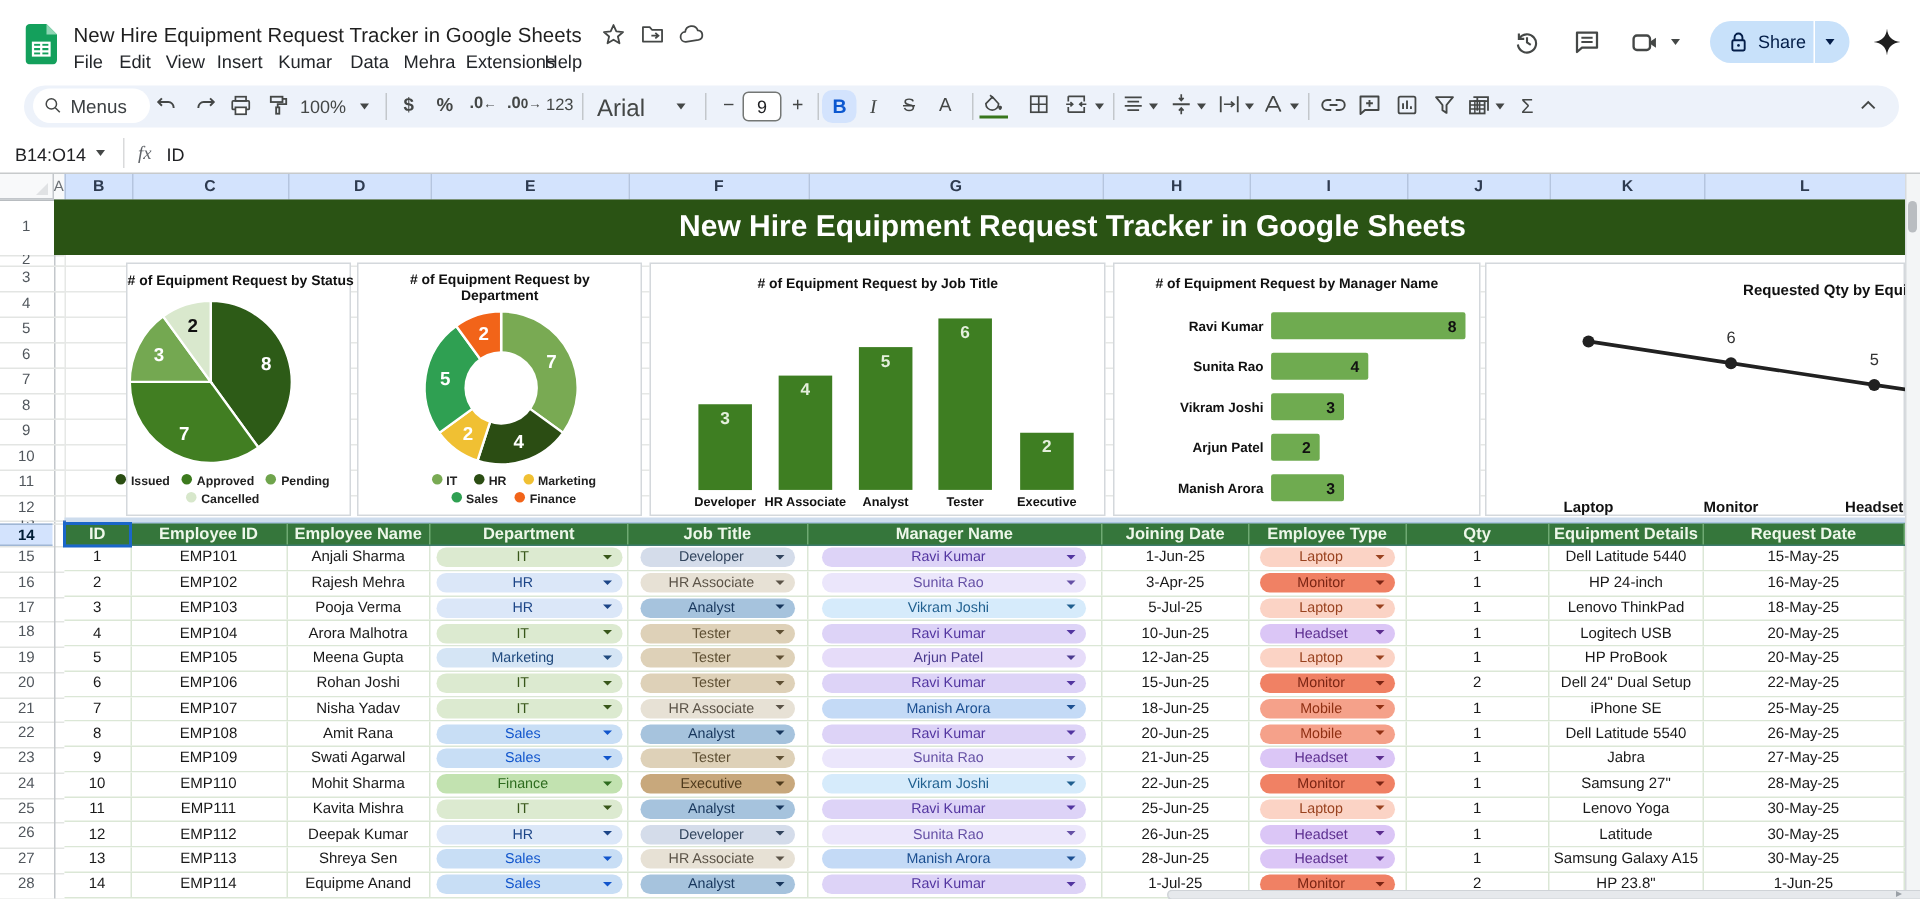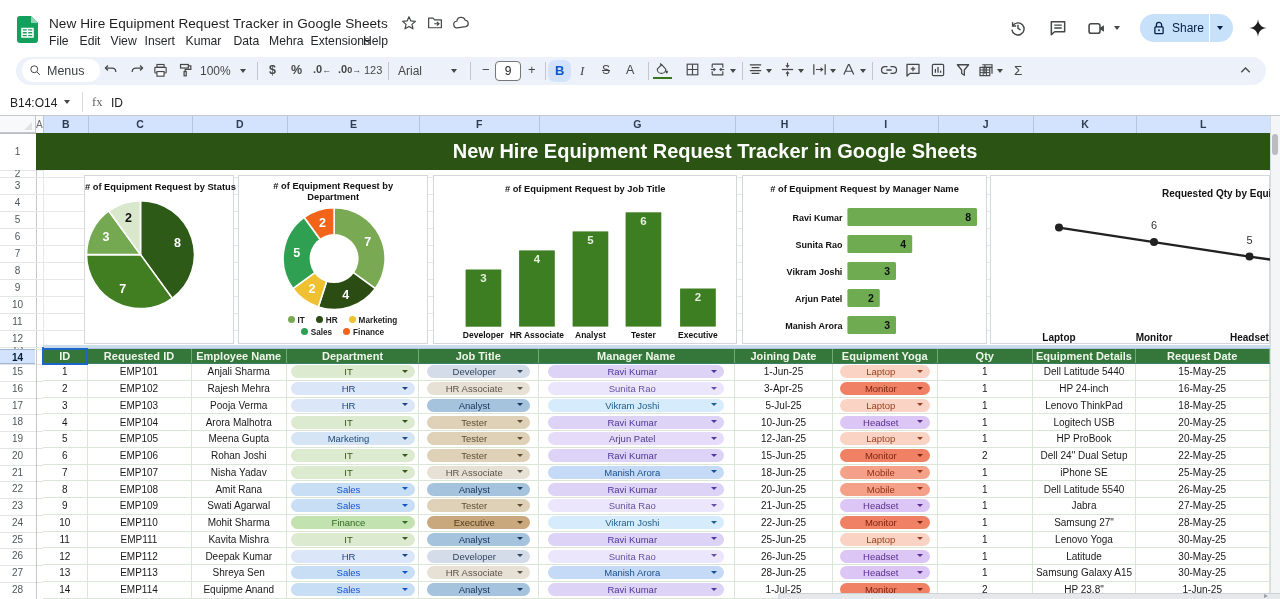--- a/index.html
+++ b/index.html
@@ -101,21 +101,21 @@
   </svg>
 <div class="tbtxt" style="left:200px;top:64px;font-size:12px;font-weight:400">100%</div>
 <div class="caret" style="left:240px;top:68.5px"></div>
 <div class="vline" style="left:257px;top:62px;height:18px"></div>
 <div class="tbtxt" style="left:269px;top:63px;font-size:12.5px">$</div>
 <div class="tbtxt" style="left:291px;top:63px;font-size:12.5px">%</div>
 <div class="tbtxt" style="left:313px;top:63px;font-size:11px">.0<span style="font-size:9px">←</span></div>
 <div class="tbtxt" style="left:338px;top:63px;font-size:11px">.0<span style="font-size:9px">0→</span></div>
 <div class="tbtxt" style="left:364px;top:64px;font-size:11px;font-weight:400">123</div>
 <div class="vline" style="left:388px;top:62px;height:18px"></div>
-<div class="tbtxt" style="left:398px;top:64px;font-size:12px;font-weight:400">Arial</div>
+<div class="tbtxt" style="left:398px;top:64px;font-size:16px;font-weight:400">Arial</div>
 <div class="caret" style="left:451px;top:68.5px"></div>
 <div class="vline" style="left:470px;top:62px;height:18px"></div>
 <div class="tbtxt" style="left:482px;top:62px;font-size:13px;font-weight:400">−</div>
 <div class="abs" style="left:495px;top:60.5px;width:26px;height:20px;background:#fff;border:1px solid #747775;border-radius:4px;text-align:center;line-height:19px;font-size:12px;color:#202124">9</div>
 <div class="tbtxt" style="left:528px;top:62px;font-size:13px;font-weight:400">+</div>
 <div class="vline" style="left:545px;top:62px;height:18px"></div>
 <div class="abs" style="left:548px;top:59.5px;width:23px;height:22px;background:#d3e3fd;border-radius:7px"></div>
 <div class="tbtxt" style="left:555px;top:63px;font-size:13px;font-weight:700;color:#0b57d0">B</div>
 <div class="tbtxt" style="left:580px;top:63px;font-size:13px;font-style:italic;font-family:'Liberation Serif',serif;font-weight:500">I</div>
 <div class="tbtxt" style="left:602px;top:63px;font-size:12px;font-weight:500;text-decoration:line-through">S</div>
@@ -176,21 +176,21 @@
     <path d="M4 12 h13 M4 15.5 h13 M8.3 8.5 v11 M12.6 8.5 v11" stroke-width="1.3"></path>
   </svg>
 <div class="caret" style="left:997px;top:68.5px"></div>
 <div class="tbtxt" style="left:1014px;top:62.5px;font-size:13.5px;font-weight:500">Σ</div>
 <svg class="abs" style="left:1237px;top:62px" width="17" height="17" viewBox="0 0 24 24" fill="none" stroke="#444746">
     <path d="M6 14.5 L12 8.5 L18 14.5" stroke-width="1.8"></path>
   </svg>
 <div class="abs" style="left:10px;top:96px;font-size:12px;color:#202124">B14:O14</div>
 <div class="caret" style="left:64px;top:100px;border-left-width:3px;border-right-width:3px"></div>
 <div class="vline" style="left:82px;top:92px;height:20px;background:#d9dadb"></div>
-<div class="abs" style="left:92px;top:95px;font-size:12.5px;color:#5f6368;font-family:'Liberation Serif',serif">fx</div>
+<div class="abs" style="left:92px;top:95px;font-size:12.5px;font-style:italic;color:#5f6368;font-family:'Liberation Serif',serif">fx</div>
 <div class="abs" style="left:111px;top:96px;font-size:12px;color:#202124">ID</div>
 <div class="abs" style="left:0;top:114.5px;width:1280px;height:1px;background:#c7cacb"></div>
 <div class="abs" style="left:0;top:115.5px;width:35.5px;height:17.5px;background:#f8f9fa;border-right:1px solid #c3c7cb;border-bottom:1px solid #c3c7cb"></div>
 <div class="abs" style="left:24px;top:122px;width:0;height:0;border-left:8px solid transparent;border-bottom:8px solid #e0e2e4"></div>
 <div class="colhdr" style="left:35.5px;width:7.5px;background:#f8f9fa;border-left:none;color:#6a6f74;font-weight:400;font-size:10px">A</div>
 <div class="colhdr" style="left:43px;width:44.5px">B</div>
 <div class="colhdr" style="left:87.5px;width:104.0px">C</div>
 <div class="colhdr" style="left:191.5px;width:95.5px">D</div>
 <div class="colhdr" style="left:287px;width:132px">E</div>
 <div class="colhdr" style="left:419px;width:119.5px">F</div>
@@ -307,20 +307,30 @@
     <svg class="abs" style="left:0;top:0" width="149" height="167" viewBox="0 0 149 167">
       <path d="M55.5,78.6 L55.50,24.60 A54.0,54.0 0 0 1 87.24,122.29 Z" fill="#2d5b17" stroke="#fff" stroke-width="1.6"></path>
       <path d="M55.5,78.6 L87.24,122.29 A54.0,54.0 0 0 1 1.50,78.60 Z" fill="#417e22" stroke="#fff" stroke-width="1.6"></path>
       <path d="M55.5,78.6 L1.50,78.60 A54.0,54.0 0 0 1 23.76,34.91 Z" fill="#74a851" stroke="#fff" stroke-width="1.6"></path>
       <path d="M55.5,78.6 L23.76,34.91 A54.0,54.0 0 0 1 55.50,24.60 Z" fill="#d9e8cd" stroke="#fff" stroke-width="1.6"></path>
       <text x="92.5" y="70.6" text-anchor="middle" fill="#fff" font-size="12.5" font-weight="bold" font-family="Liberation Sans">8</text>
       <text x="37.8" y="117.2" text-anchor="middle" fill="#fff" font-size="12.5" font-weight="bold" font-family="Liberation Sans">7</text>
       <text x="20.9" y="64.9" text-anchor="middle" fill="#fff" font-size="12.5" font-weight="bold" font-family="Liberation Sans">3</text>
       <text x="43.5" y="45.6" text-anchor="middle" fill="#111" font-size="12.5" font-weight="bold" font-family="Liberation Sans">2</text>
     </svg>
+    <div class="abs" style="left:-11px;top:139.5px;width:149px;font-size:8.2px;font-weight:700;color:#222;overflow:hidden">
+      <div style="display:flex;justify-content:center;gap:8px;white-space:nowrap">
+        <span style="white-space:nowrap"><span style="display:inline-block;width:7px;height:7px;border-radius:50%;background:#2a4d12;margin-right:3px"></span>Issued</span>
+        <span style="white-space:nowrap"><span style="display:inline-block;width:7px;height:7px;border-radius:50%;background:#3c7a1e;margin-right:3px"></span>Approved</span>
+        <span style="white-space:nowrap"><span style="display:inline-block;width:7px;height:7px;border-radius:50%;background:#6fa44c;margin-right:3px"></span>Pending</span>
+      </div>
+      <div style="display:flex;justify-content:center;margin-top:3.5px">
+        <span style="white-space:nowrap"><span style="display:inline-block;width:7px;height:7px;border-radius:50%;background:#d7e7cb;margin-right:3px"></span>Cancelled</span>
+      </div>
+    </div>
   </div>
 <div class="chart" style="left:238.4px;top:175.4px;width:189.6px;height:169.1px">
     <div class="ctitle" style="top:5px;line-height:11px"># of Equipment Request by<br>Department</div>
     <svg class="abs" style="left:0;top:0" width="190" height="169" viewBox="0 0 190 169">
       <path d="M95.1,82.6 L95.10,31.60 A51.0,51.0 0 0 1 136.36,112.58 Z" fill="#79aa53" stroke="#fff" stroke-width="1.6"></path>
       <path d="M95.1,82.6 L136.36,112.58 A51.0,51.0 0 0 1 79.34,131.10 Z" fill="#2b4d13" stroke="#fff" stroke-width="1.6"></path>
       <path d="M95.1,82.6 L79.34,131.10 A51.0,51.0 0 0 1 53.84,112.58 Z" fill="#f0c033" stroke="#fff" stroke-width="1.6"></path>
       <path d="M95.1,82.6 L53.84,112.58 A51.0,51.0 0 0 1 65.12,41.34 Z" fill="#2fa052" stroke="#fff" stroke-width="1.6"></path>
       <path d="M95.1,82.6 L65.12,41.34 A51.0,51.0 0 0 1 95.10,31.60 Z" fill="#f26419" stroke="#fff" stroke-width="1.6"></path>
       <circle cx="95.1" cy="82.6" r="24.5" fill="#fff"></circle>
@@ -395,27 +405,27 @@
       <text x="1153" y="340.5" text-anchor="middle" fill="#111" font-size="10" font-weight="bold" font-family="Liberation Sans">Monitor</text>
       <text x="1248.5" y="340.5" text-anchor="middle" fill="#111" font-size="10" font-weight="bold" font-family="Liberation Sans">Headset</text>
     </svg>
   </div>
 <div class="abs" style="left:43px;top:345px;width:1226.5px;height:4.5px;background:#cddced"></div>
 <div class="abs" style="left:43px;top:347.5px;width:1226.5px;height:2px;background:#aac4e0"></div>
 <div class="abs" style="left:41.5px;top:347px;width:2px;height:17px;background:#3a6fc4"></div>
 <div class="abs" style="left:43px;top:349px;width:1226.5px">
     <div class="hrow">
       <div class="hcell" style="width:44.5px">ID</div>
-      <div class="hcell" style="width:104px">Requested ID</div>
+      <div class="hcell" style="width:104px">Employee ID</div>
       <div class="hcell" style="width:95.5px">Employee Name</div>
       <div class="hcell" style="width:132px">Department</div>
       <div class="hcell" style="width:119.5px">Job Title</div>
       <div class="hcell" style="width:196.5px">Manager Name</div>
       <div class="hcell" style="width:98px">Joining Date</div>
-      <div class="hcell" style="width:104.5px">Equipment Yoga</div>
+      <div class="hcell" style="width:104.5px">Employee Type</div>
       <div class="hcell" style="width:95.5px">Qty</div>
       <div class="hcell" style="width:103px">Equipment Details</div>
       <div class="hcell" style="width:133.5px">Request Date</div>
     </div>
     <div class="row">
       <div class="cell" style="width:44.5px">1</div>
       <div class="cell" style="width:104px">EMP101</div>
       <div class="cell" style="width:95.5px">Anjali Sharma</div>
       <div class="cell" style="width:132px">
         <div class="pill" style="width:124px;background:#dcead0;color:#38571a">

